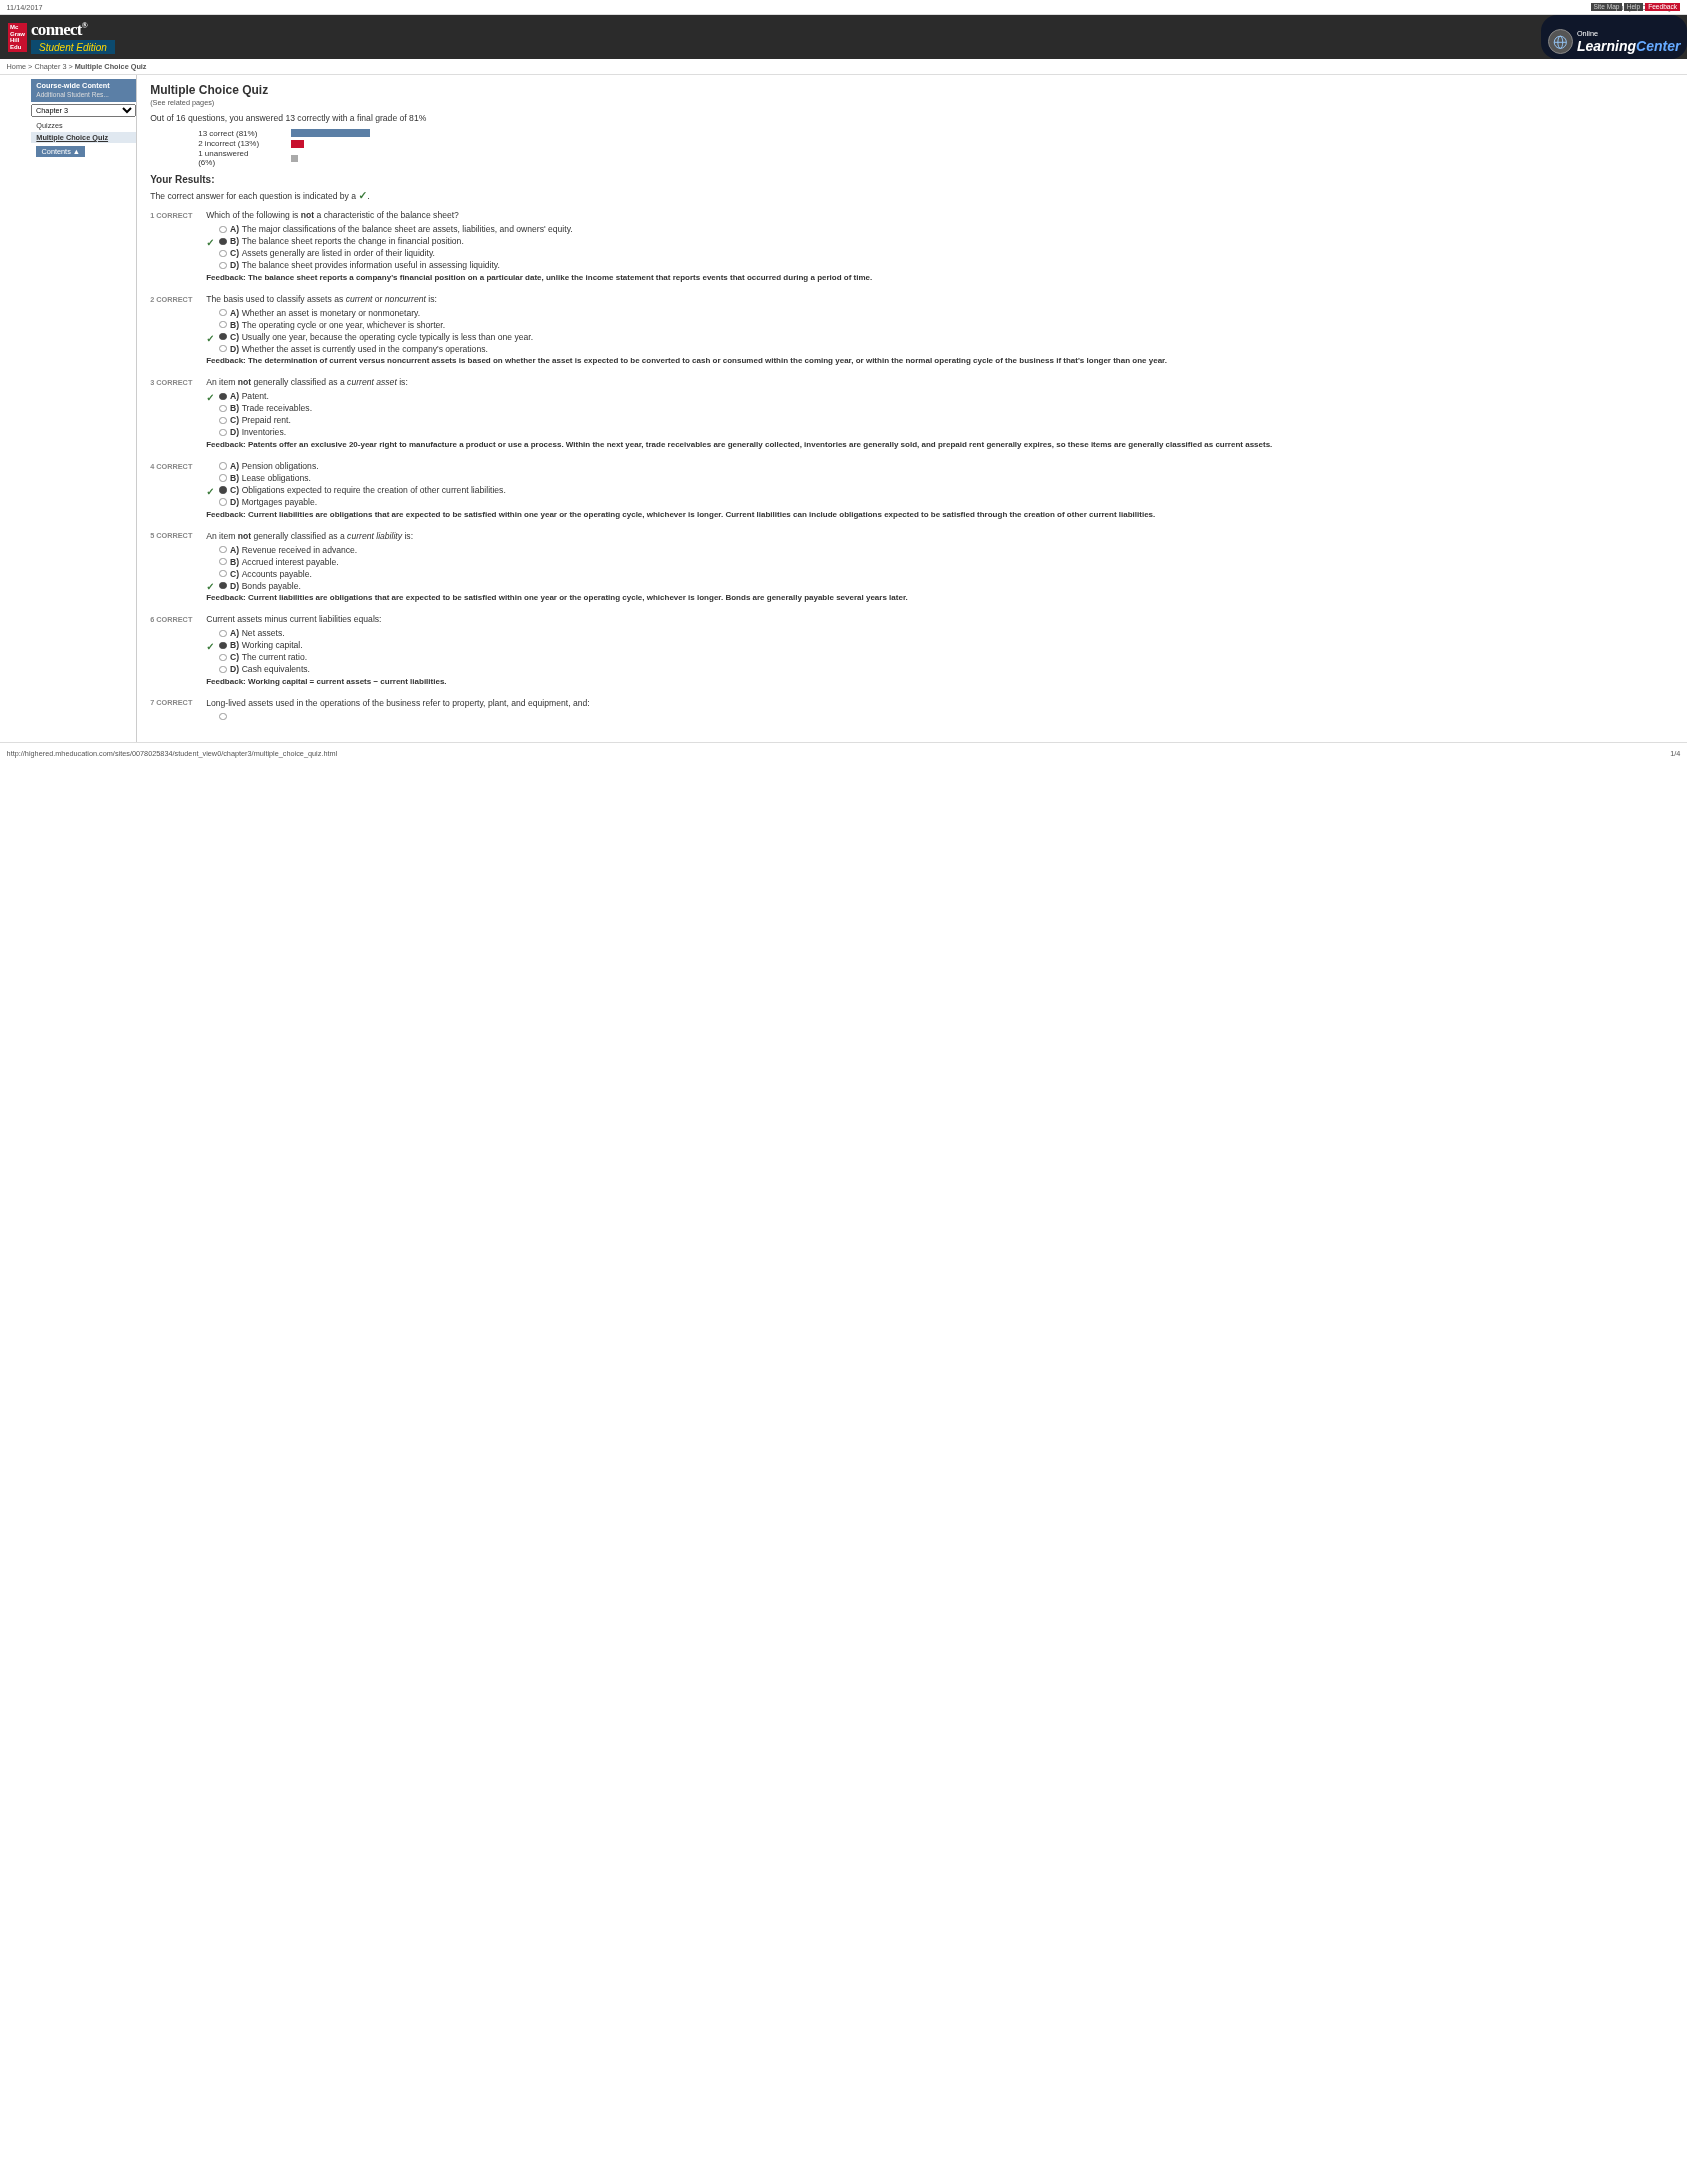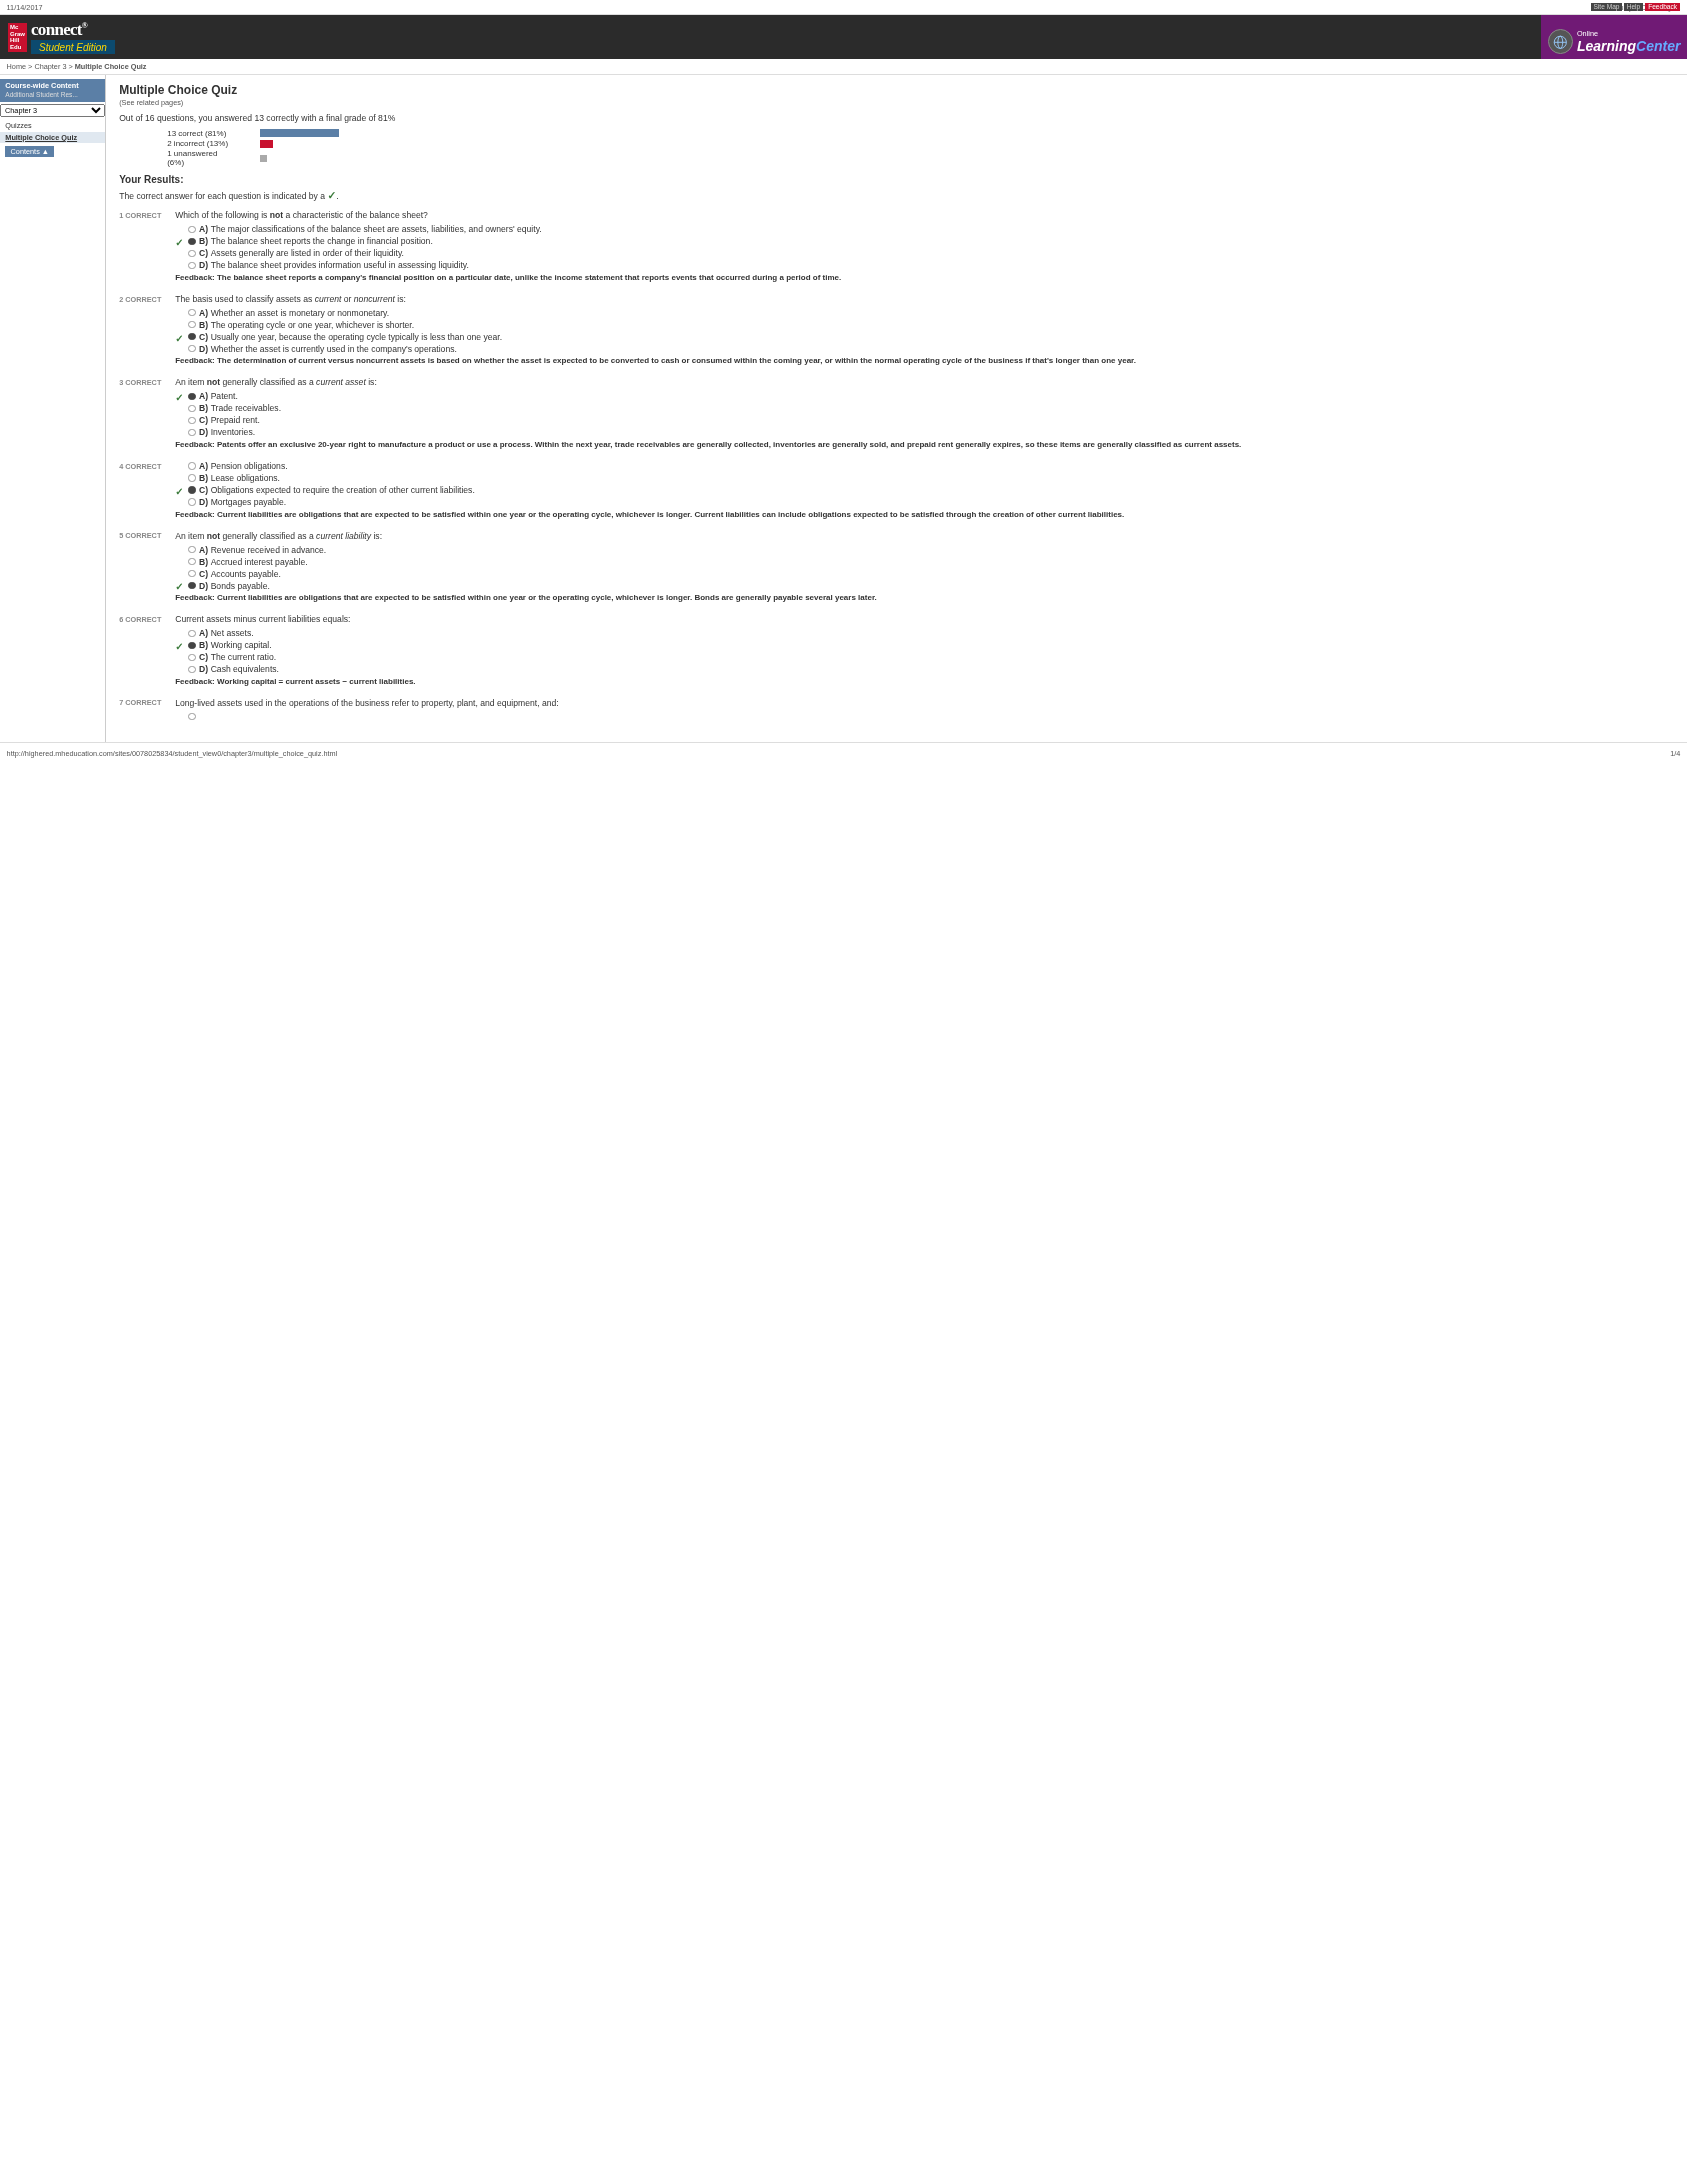--- a/index.html
+++ b/index.html
@@ -10,35 +10,35 @@
 
     
     .site-header { display: flex; justify-content: space-between; align-items: stretch; background: #2b2b2b; padding: 0; }
     .logo-area { background: #2b2b2b; padding: 5.3px 8px; }
     .logo-text { display: flex; align-items: center; }
     .mc-logo { background: #c8102e; color: #fff; font-size: 6px; padding: 1.3px 2px; font-weight: bold; line-height: 1.1; margin-right: 4px; }
     .connect-text { color: #fff; font-size: 17px; font-weight: bold; font-family: Georgia, serif; letter-spacing: -0.7px; }
     .connect-text sup { font-size: 8px; }
     .student-edition { color: #ffd700; font-size: 10px; font-style: italic; padding: 1.3px 8px; background: #0c4a6e; }
 
-    .olc-area { background: #701a75; display: flex; align-items: center; padding: 0 6.6px; }
+    .olc-area { background: #0f172a; display: flex; align-items: center; padding: 0 6.6px; border-radius: 16px; }
     .olc-inner { display: flex; align-items: center; }
     .olc-icon { width: 25px; height: 25px; border-radius: 50%; background: #555; border: 1.3px solid #888; display: flex; align-items: center; justify-content: center; margin-right: 4px; }
     .olc-icon svg { width: 14.6px; height: 14.6px; }
     .olc-text-area { }
     .olc-links { display: flex; gap: 2.6px; font-size: 6.6px; justify-content: flex-end; }
     .olc-links a { color: #ccc; text-decoration: none; background: #444; padding: 0.7px 2.6px; }
 
     
     .breadcrumb { font-size: 7.3px; padding: 2.6px 6.6px; color: #555; border-bottom: 0.7px solid #ddd; }
     .breadcrumb a { color: #555; text-decoration: none; }
     .breadcrumb strong { font-weight: bold; }
 
     
-    .main-layout { display: flex; }
+    .main-layout { display: flex; padding-left: 31px; }
 
     
     .sidebar { width: 106px; min-width: 106px; border-right: 0.7px solid #ccc; padding: 4px 0; font-size: 8px; }
     .sidebar-section { background: #5b7fa6; color: #fff; padding: 2.6px 5.3px; font-weight: bold; font-size: 7.3px; }
     .sidebar-section-sub { font-size: 6.6px; color: #ddd; font-weight: normal; }
     .sidebar-select { width: 100%; margin: 2.6px 0; font-size: 7.3px; }
     .sidebar-link { display: block; padding: 1.3px 5.3px; color: #333; font-size: 7.3px; text-decoration: none; }
     .sidebar-link-active { display: block; padding: 1.3px 5.3px; color: #333; font-size: 7.3px; font-weight: bold; background: #e0e8f0; }
     .sidebar-toggle { background: #5b7fa6; color: #fff; padding: 1.3px 5.3px; font-size: 7.3px; cursor: pointer; display: inline-block; margin: 2.6px 5.3px; }
 

